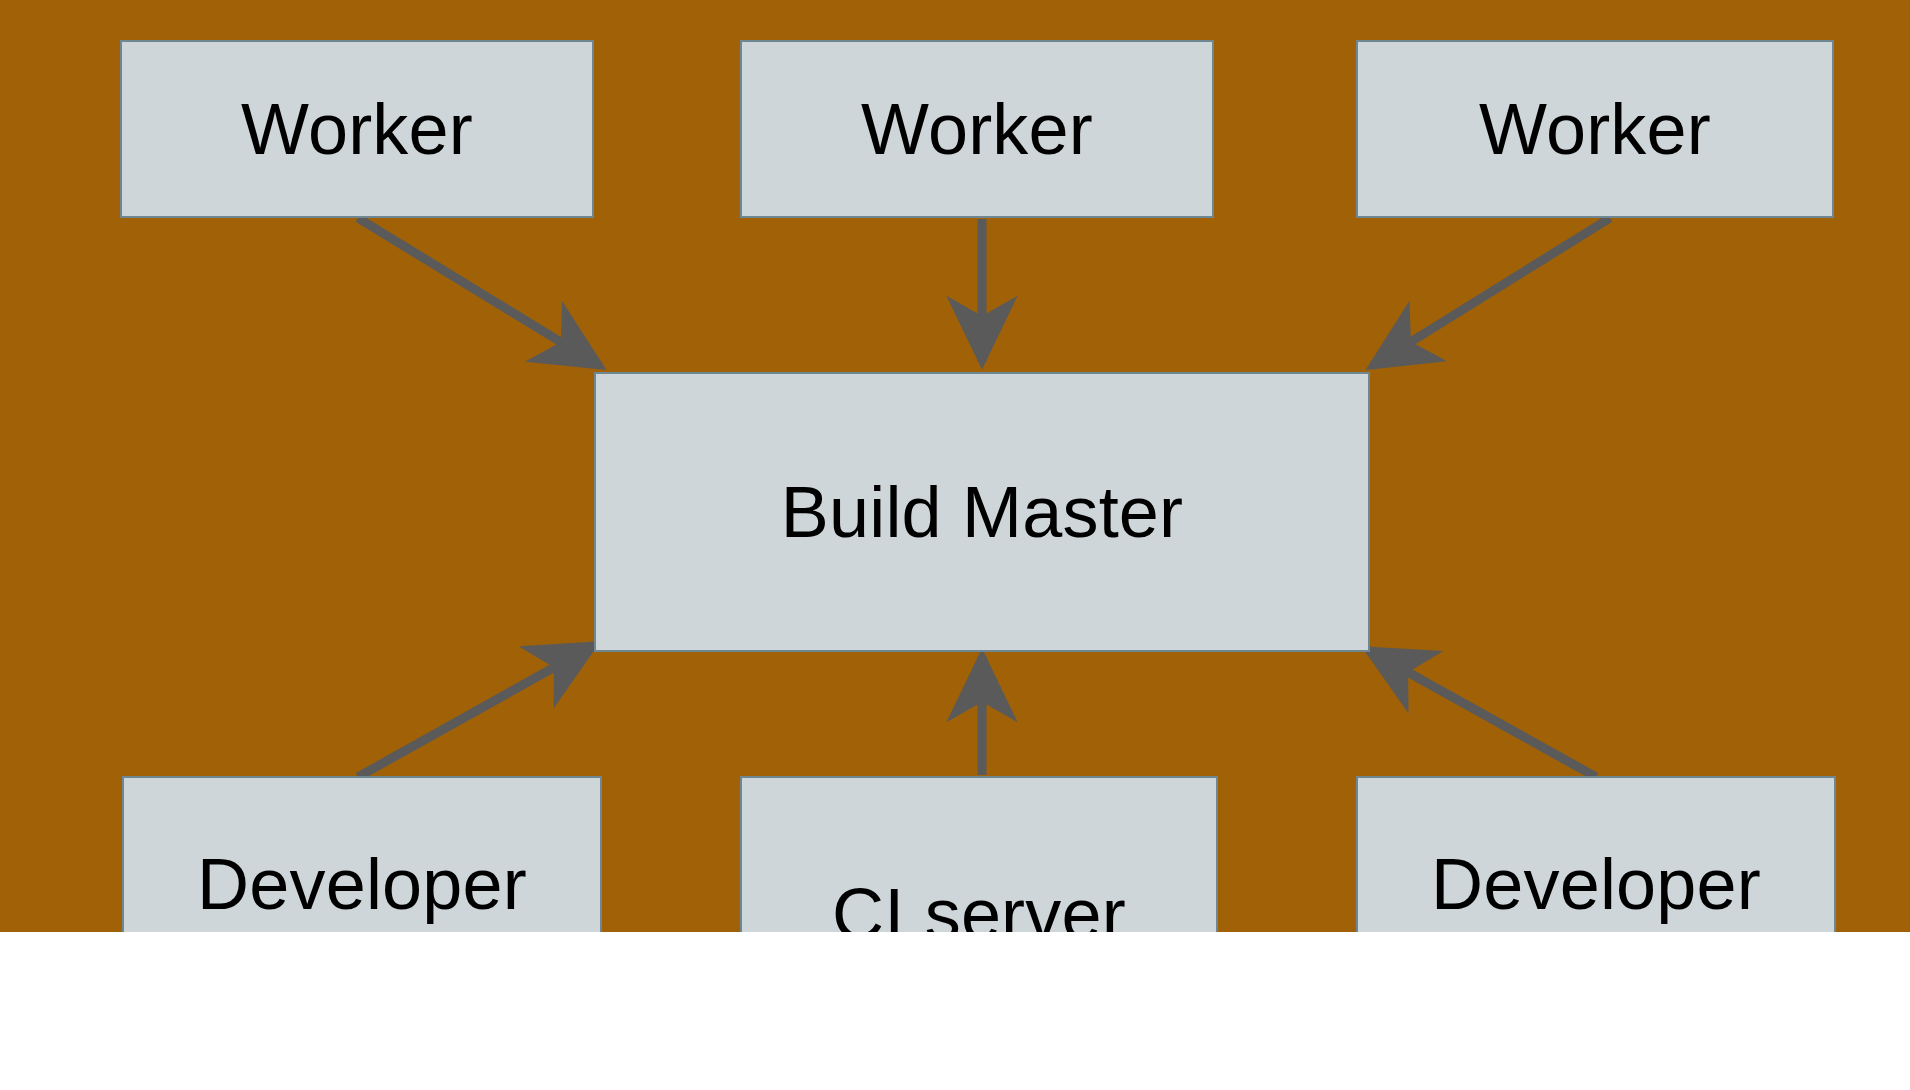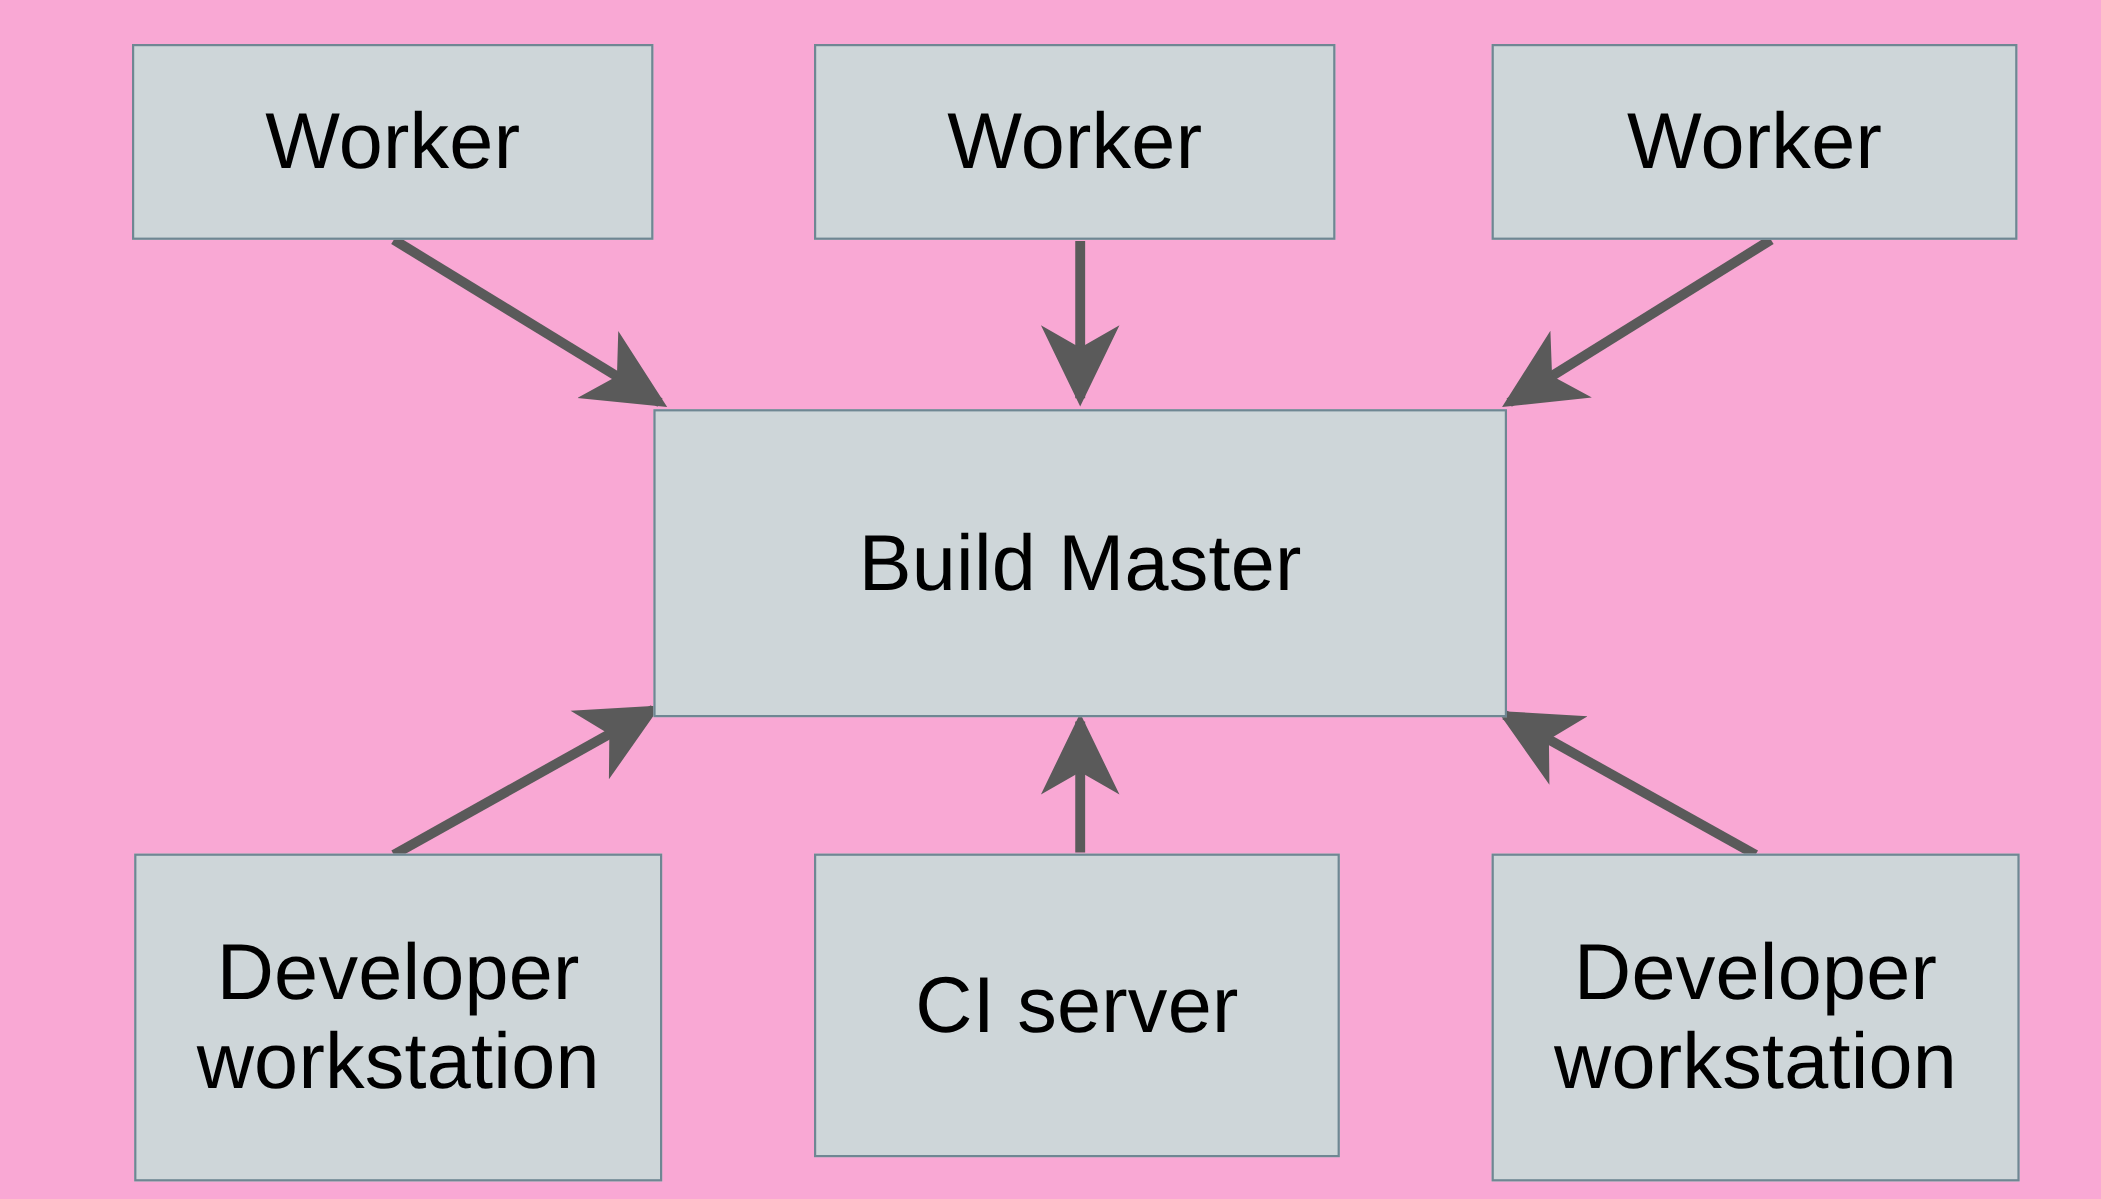--- a/index.html
+++ b/index.html
@@ -7,22 +7,22 @@
     margin: 0;
     padding: 0;
     background: #ffffff;
   }
   body {
     font-family: "Liberation Sans", sans-serif;
   }
   #canvas {
     position: relative;
     width: 1910px;
-    height: 1090px;
-    background: #f9a8d4;
+    height: 932px;
+    background: #a16207;
     overflow: hidden;
   }
   #edges {
     position: absolute;
     left: 0;
     top: 0;
     width: 1910px;
     height: 1090px;
     pointer-events: none;
   }

